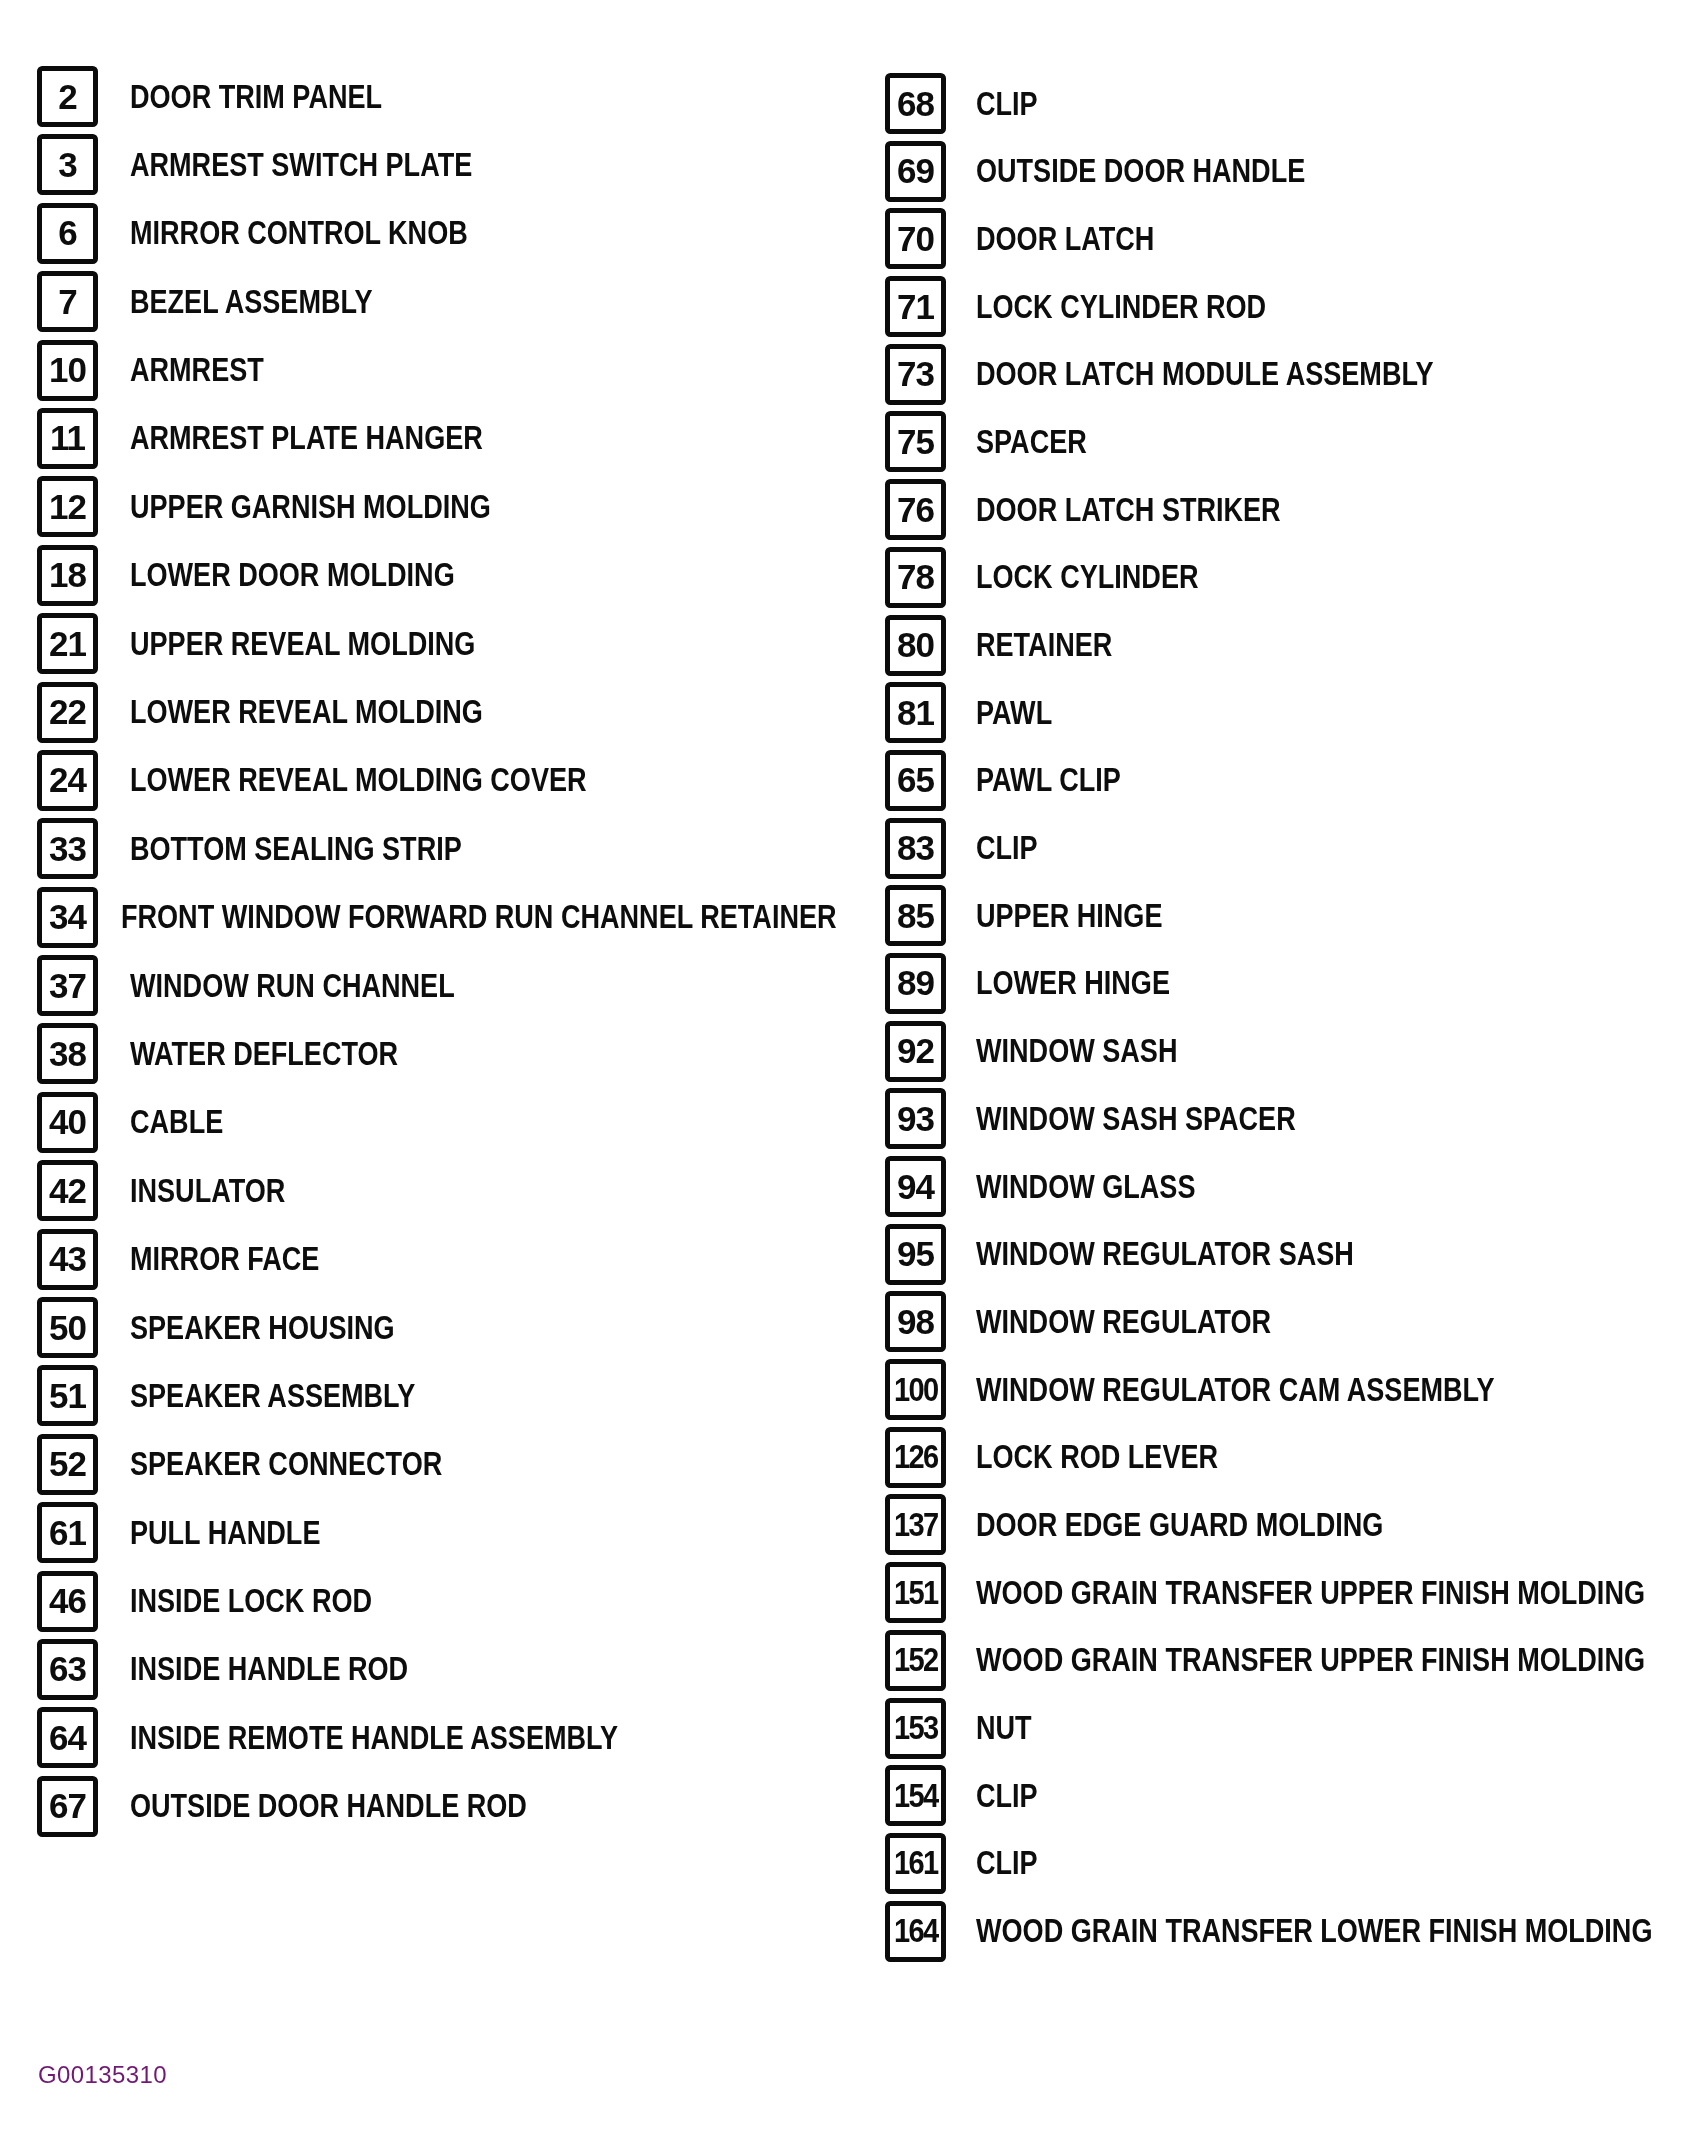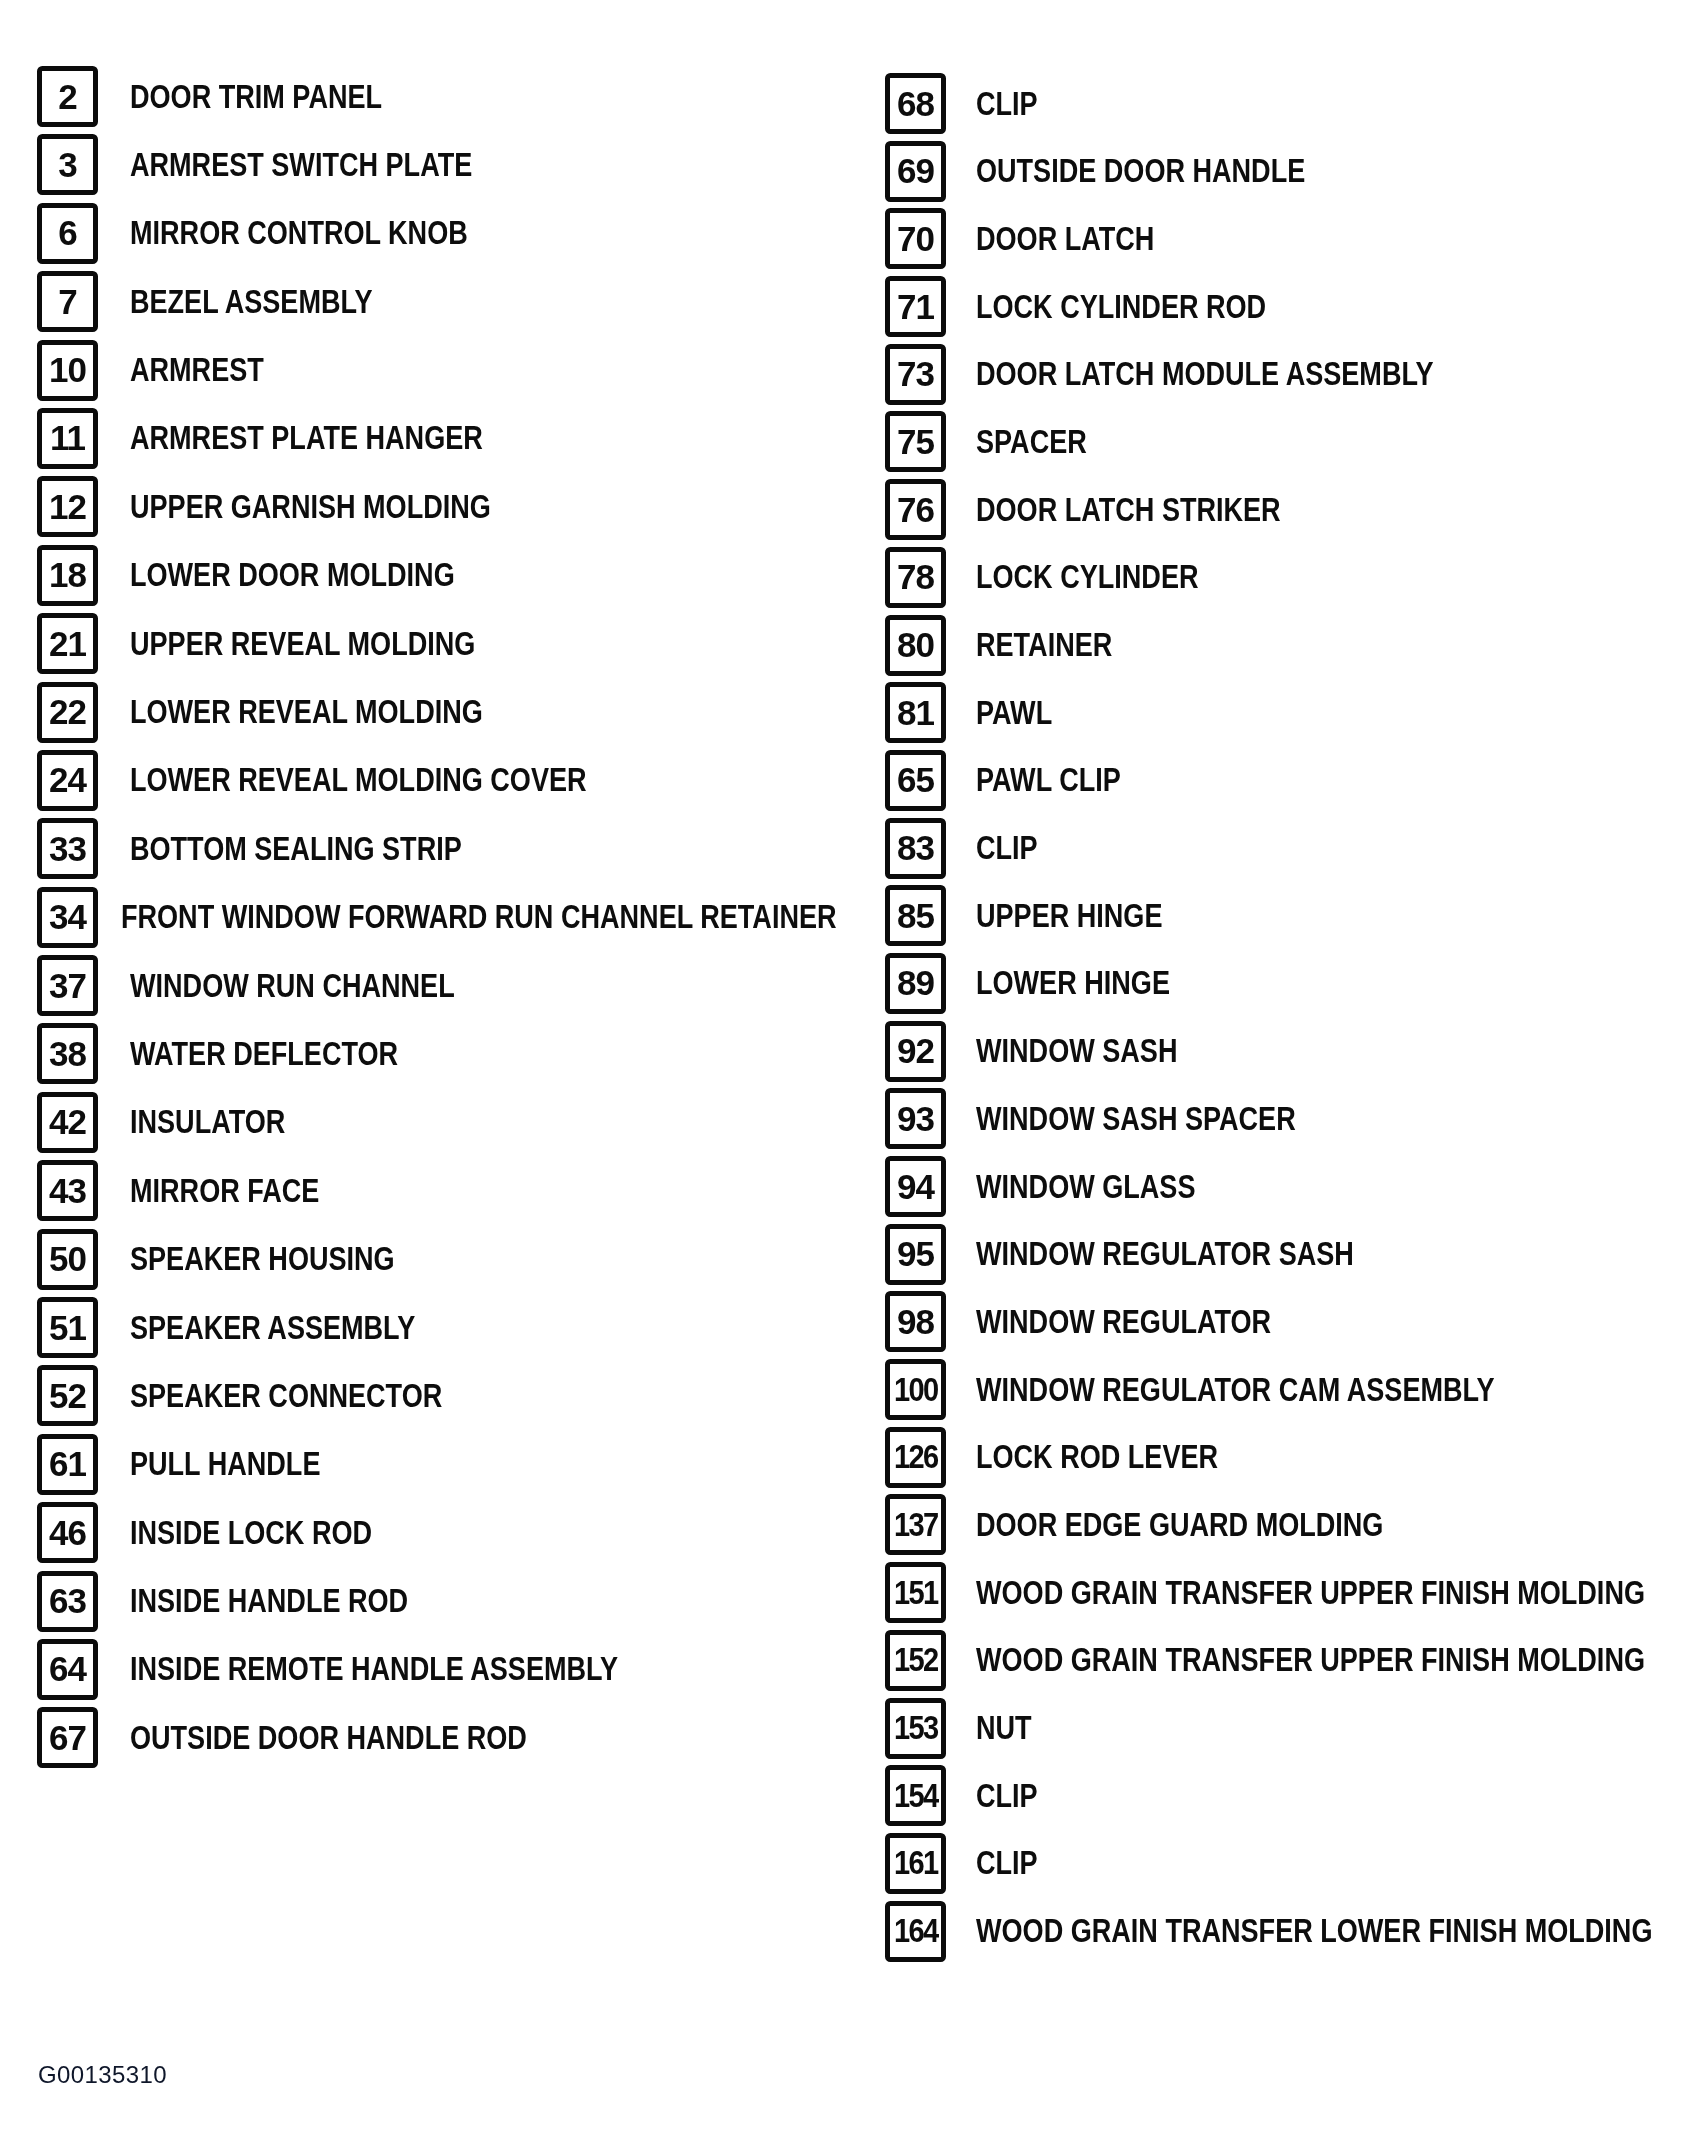--- a/index.html
+++ b/index.html
@@ -38,21 +38,21 @@
     margin-left:32px;
     font-size:33px;font-weight:bold;
     white-space:nowrap;
     transform:scaleX(0.82);transform-origin:left center;
   }
   .col-right .label{margin-left:30px;}
   .label.tight{margin-left:23px;}
   .figcode{
     position:absolute;left:38px;top:2061px;
     font-size:24px;font-weight:normal;letter-spacing:0.4px;
-    color:#0f172a;
+    color:#701a75;
   }
 </style>
 </head>
 <body>
 
 <div class="page">
   <div class="col col-left">
       <div class="row">
         <span class="numbox">
           <span class="num">2</span>
@@ -138,20 +138,26 @@
         <span class="label">WINDOW RUN CHANNEL</span>
       </div>
       <div class="row">
         <span class="numbox">
           <span class="num">38</span>
         </span>
         <span class="label">WATER DEFLECTOR</span>
       </div>
       <div class="row">
         <span class="numbox">
+          <span class="num">40</span>
+        </span>
+        <span class="label">CABLE</span>
+      </div>
+      <div class="row">
+        <span class="numbox">
           <span class="num">42</span>
         </span>
         <span class="label">INSULATOR</span>
       </div>
       <div class="row">
         <span class="numbox">
           <span class="num">43</span>
         </span>
         <span class="label">MIRROR FACE</span>
       </div>

